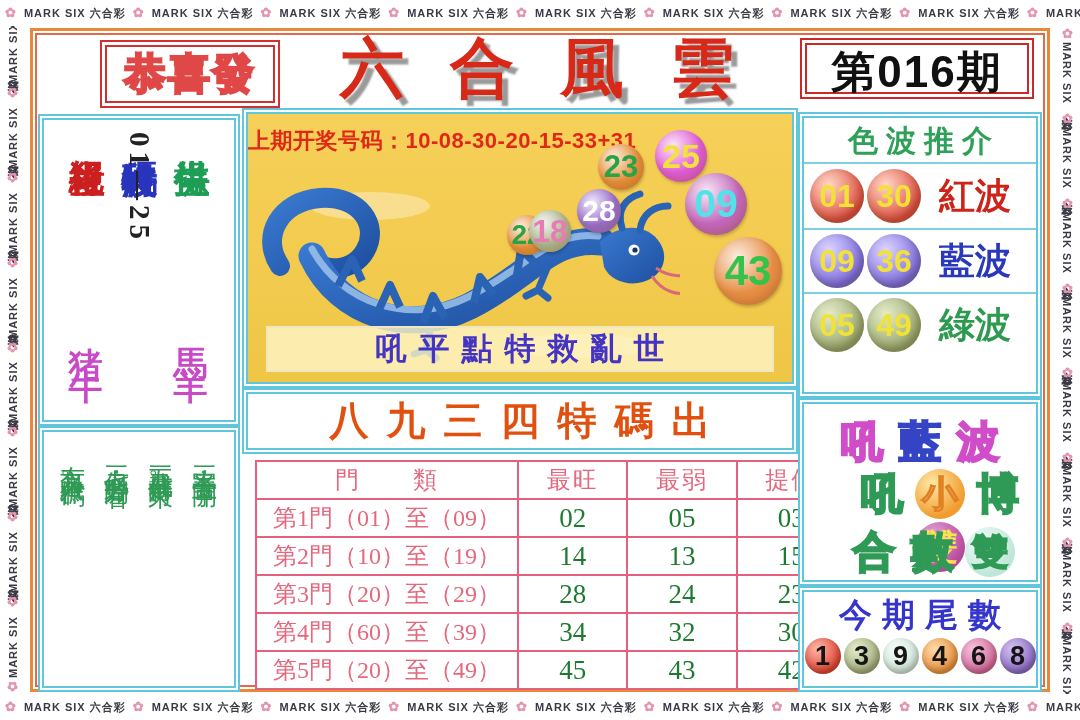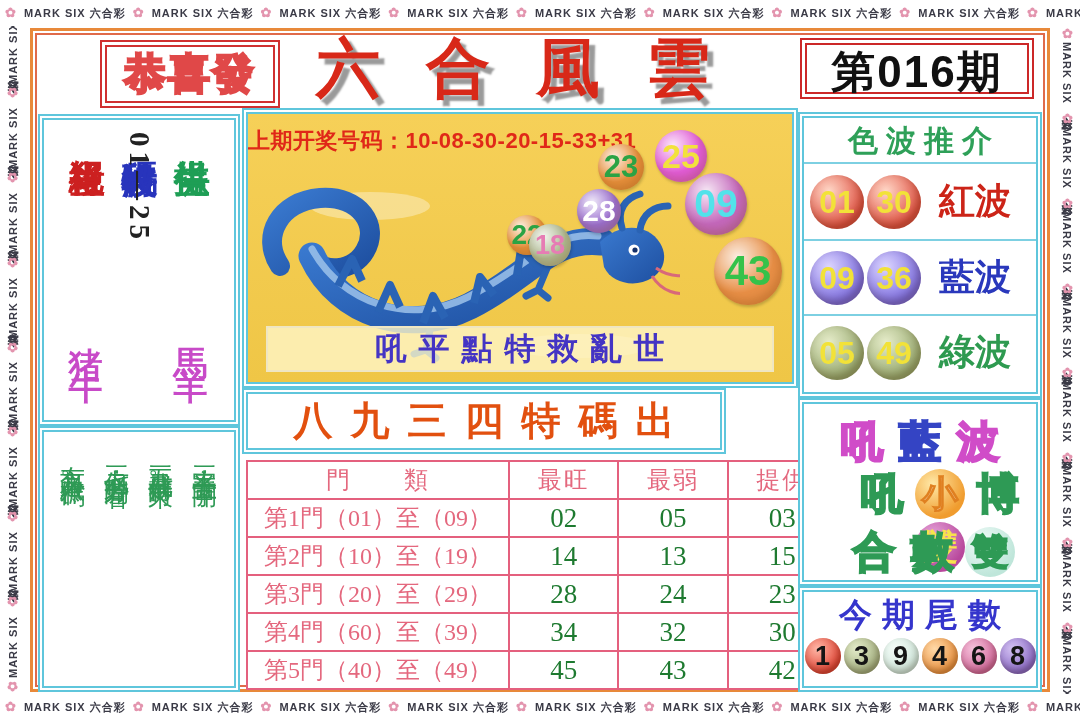--- a/index.html
+++ b/index.html
@@ -23,21 +23,21 @@
 
   .panel { border:2px solid #5fc6dc; box-shadow:0 0 0 2px #fff, 0 0 0 4px #5fc6dc;
            background:#fff; position:absolute; }
 
   
   .greeting-box { position:absolute; left:100px; top:40px; width:180px; height:68px;
                   border:7px double #d03030; text-align:center; line-height:54px; }
   .greeting-box span { font-size:42px; font-weight:bold; color:#fff;
                        -webkit-text-stroke:2.5px #e04848; letter-spacing:2px;
                        text-shadow:0 0 1px #e04848; }
-  .main-title { position:absolute; left:258px; top:26px; width:510px; height:86px;
+  .main-title { position:absolute; left:282px; top:26px; width:510px; height:86px;
                 line-height:86px; text-align:center; font-size:64px; font-weight:bold;
                 color:#d82818; letter-spacing:46px; text-indent:46px;
                 text-shadow:6px 6px 2px #9a9a9a; font-family:"Liberation Serif", serif; }
   .issue-box { position:absolute; left:800px; top:38px; width:234px; height:61px;
                border:7px double #cc2828; text-align:center; line-height:54px;
                font-size:44px; font-weight:bold; color:#111; letter-spacing:2px; }
 
   
   .zodiac-panel { left:42px; top:118px; width:194px; height:304px;
                   display:flex; justify-content:space-between; padding:12px 18px; }
@@ -61,42 +61,42 @@
   .dball { position:absolute; border-radius:50%; text-align:center; font-weight:bold;
            font-family:"Liberation Sans", sans-serif;
            box-shadow:inset -3px -5px 8px rgba(120,60,0,.25), 1px 2px 3px rgba(0,0,0,.2); }
   .caption-strip { position:absolute; left:18px; right:18px; bottom:10px; height:46px;
                    line-height:42px; text-align:center; background:rgba(255,246,200,.8);
                    border:2px solid #efe6c2; font-size:31px; font-weight:bold;
                    color:#4434c4; letter-spacing:12px; text-indent:12px;
                    font-family:"Liberation Serif", serif; }
 
   
-  .special-box { left:246px; top:392px; width:476px; height:58px; line-height:54px;
+  .special-box { left:246px; top:392px; width:548px; height:58px; line-height:54px;
                  text-align:center; font-size:39px; font-weight:bold; color:#e2500f;
                  letter-spacing:18px; text-indent:18px;
                  font-family:"Liberation Serif", serif; }
 
   
-  .gate-table { position:absolute; left:246px; top:460px; width:592px; height:228px;
+  .gate-table { position:absolute; left:255px; top:460px; width:592px; height:228px;
                 border-collapse:collapse; table-layout:fixed;
                 font-family:"Liberation Serif", serif; background:#fff;padding-left:27px; }
   .gate-table td, .gate-table th { border:2px solid #e4607e; text-align:center;
                 vertical-align:middle; height:38px; }
   .gate-table .label-col { width:262px; }
   .gate-table th { color:#e4687e; font-size:24px; font-weight:normal; letter-spacing:2px; }
   .gate-table .rlabel { color:#e4687e; font-size:24px; }
   .gate-table .rval { color:#1e7a30; font-size:27px; }
 
   
   .wave-panel { left:802px; top:116px; width:236px; height:278px; }
   .wave-title { height:46px; line-height:46px; text-align:center; color:#2ea058;
                 font-size:30px; font-weight:bold; letter-spacing:8px; text-indent:8px;
                 border-bottom:2px solid #7dd0e2; font-family:"Liberation Serif", serif; }
-  .wave-row { height:75px; display:flex; align-items:center; padding-left:6px; }
+  .wave-row { height:64px; display:flex; align-items:center; padding-left:6px; }
   .wave-row + .wave-row { border-top:2px solid #7dd0e2; }
   .wnum { width:54px; height:54px; line-height:54px; border-radius:50%; text-align:center;
           font-size:32px; font-weight:bold; margin-right:3px;
           box-shadow:inset -3px -5px 8px rgba(60,30,0,.3); }
   .wlabel { font-size:36px; font-weight:bold; margin-left:15px;
             font-family:"Liberation Serif", serif; }
 
   
   .hint-panel { left:802px; top:402px; width:236px; height:180px; }
   .hint-line { position:absolute; left:0; width:100%; text-align:center; }
@@ -180,21 +180,21 @@
     <path d="M350 96 c 20 -20, 48 -18, 60 1 c 8 13, 4 27, -8 35 c -16 10, -40 6, -48 -11" fill="url(#dg)"></path>
     <circle cx="384" cy="104" r="5.5" fill="#ffffff"></circle>
     <circle cx="385" cy="104" r="2.6" fill="#15306a"></circle>
     <path d="M372 82 c -6 -18, 4 -30, 18 -34 M390 84 c 2 -16, 14 -24, 28 -24" fill="none" stroke="#2a63b4" stroke-width="7" stroke-linecap="round"></path>
     <path d="M406 122 c 14 10, 30 10, 44 2 M402 130 c 10 16, 26 20, 40 16" fill="none" stroke="#d8687a" stroke-width="3"></path>
     <path d="M298 120 l-10 24 m0 0 l-12 6 m12 -6 l10 8 M180 184 l-4 20 m0 0 l-12 4 m12 -4 l10 8" stroke="#2a63b4" stroke-width="7" fill="none" stroke-linecap="round"></path>
   </svg>
   <div class="last-draw">上期开奖号码：10-08-30-20-15-33+31</div>
   <div id="dragon-balls">
       <div class="dball" style="left: 259px; top: 101px; width: 40px; height: 40px; line-height: 40px; font-size: 28px; color: rgb(43, 163, 68); background: radial-gradient(circle at 35% 30%, rgba(255, 255, 255, 0.85), rgba(255, 255, 255, 0) 55%), rgb(232, 147, 60);">22</div>
-      <div class="dball" style="left: 281px; top: 110px; width: 42px; height: 42px; line-height: 42px; font-size: 27px; color: rgb(230, 124, 180); background: radial-gradient(circle at 35% 30%, rgba(255, 255, 255, 0.85), rgba(255, 255, 255, 0) 55%), rgb(174, 186, 146);">18</div>
+      <div class="dball" style="left: 281px; top: 96px; width: 42px; height: 42px; line-height: 42px; font-size: 32px; color: rgb(230, 124, 180); background: radial-gradient(circle at 35% 30%, rgba(255, 255, 255, 0.85), rgba(255, 255, 255, 0) 55%), rgb(174, 186, 146);">18</div>
       <div class="dball" style="left: 329px; top: 75px; width: 44px; height: 44px; line-height: 44px; font-size: 30px; color: rgb(255, 255, 255); background: radial-gradient(circle at 35% 30%, rgba(255, 255, 255, 0.85), rgba(255, 255, 255, 0) 55%), rgb(154, 111, 208);">28</div>
       <div class="dball" style="left: 350px; top: 30px; width: 46px; height: 46px; line-height: 46px; font-size: 31px; color: rgb(43, 163, 68); background: radial-gradient(circle at 35% 30%, rgba(255, 255, 255, 0.85), rgba(255, 255, 255, 0) 55%), rgb(232, 145, 60);">23</div>
       <div class="dball" style="left: 407px; top: 16px; width: 52px; height: 52px; line-height: 52px; font-size: 34px; color: rgb(242, 226, 60); background: radial-gradient(circle at 35% 30%, rgba(255, 255, 255, 0.85), rgba(255, 255, 255, 0) 55%), rgb(226, 92, 216);">25</div>
       <div class="dball" style="left: 437px; top: 59px; width: 62px; height: 62px; line-height: 62px; font-size: 39px; color: rgb(82, 226, 234); background: radial-gradient(circle at 35% 30%, rgba(255, 255, 255, 0.85), rgba(255, 255, 255, 0) 55%), rgb(196, 104, 188);">09</div>
       <div class="dball" style="left: 466px; top: 123px; width: 68px; height: 68px; line-height: 68px; font-size: 42px; color: rgb(53, 194, 74); background: radial-gradient(circle at 35% 30%, rgba(255, 255, 255, 0.85), rgba(255, 255, 255, 0) 55%), rgb(232, 143, 70);">43</div>
     </div>
   <div class="caption-strip">吼平點特救亂世</div>
 </div>
 
 <div class="panel special-box">八九三四特碼出</div>
@@ -227,21 +227,21 @@
         <td class="rval">24</td>
         <td class="rval">23</td>
       </tr>
       <tr>
         <td class="rlabel">第4門（60）至（39）</td>
         <td class="rval">34</td>
         <td class="rval">32</td>
         <td class="rval">30</td>
       </tr>
       <tr>
-        <td class="rlabel">第5門（40）至（49）</td>
+        <td class="rlabel">第5門（20）至（49）</td>
         <td class="rval">45</td>
         <td class="rval">43</td>
         <td class="rval">42</td>
       </tr>
     </tbody>
 </table>
 
 <div class="panel wave-panel">
   <div class="wave-title">色波推介</div>
   <div id="wave-rows">

